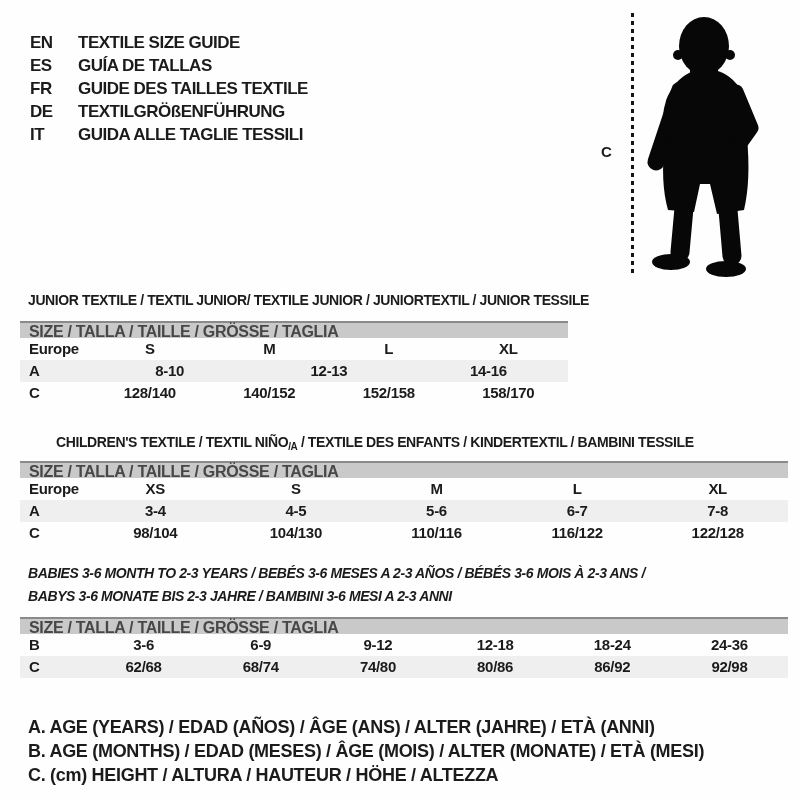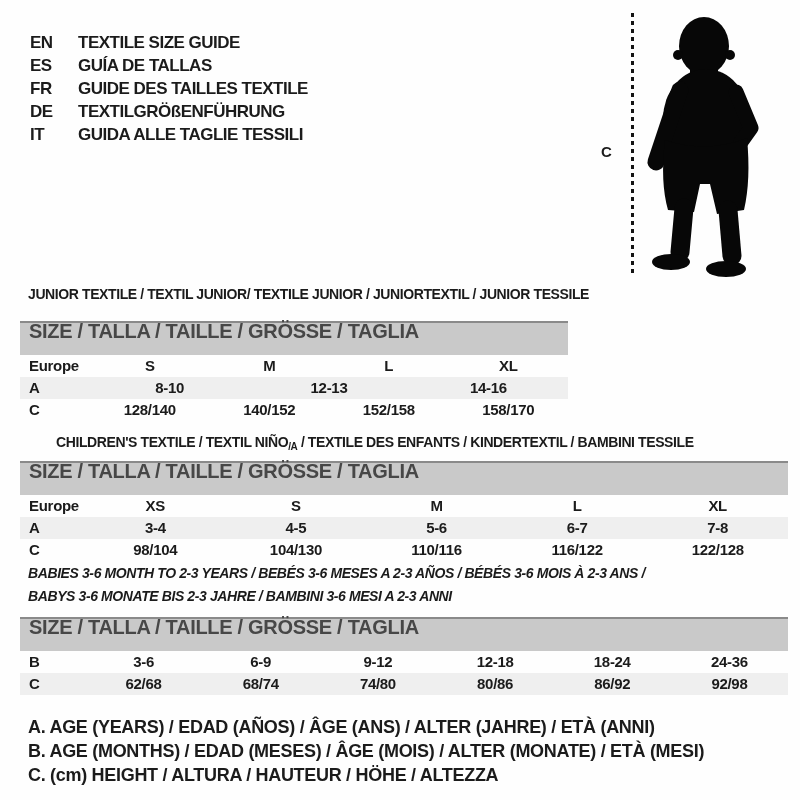--- a/index.html
+++ b/index.html
@@ -15,35 +15,35 @@
   .lang-code{width:48px;}
   
   .dotted-line{
     position:absolute;left:631px;top:13px;width:3px;height:264px;
     background:repeating-linear-gradient(to bottom,#141414 0 4px,transparent 4px 8px);
   }
   .c-label{position:absolute;left:601px;top:143px;font-size:15px;}
   .silhouette{position:absolute;left:640px;top:12px;}
   
   .heading{position:absolute;left:28px;font-size:14px;letter-spacing:-0.4px;line-height:23px;white-space:nowrap;}
-  .h-junior{top:283px;}
+  .h-junior{top:289px;}
   .h-children{top:431px;margin-left:28px;}
   .h-babies{top:562px;white-space:normal;width:700px;font-style:italic;}
   .sub{font-size:10px;vertical-align:-3px;}
   
   .size-table{position:absolute;left:20px;}
   .t-junior{top:321px;width:548px;}
   .t-children{top:461px;width:768px;}
   .t-babies{top:617px;width:768px;}
   .bar{
-    height:34px;line-height:17px;border-top:2px solid #8a8a8a;
-    background:#c9c9c9;color:#474747;font-size:20px;letter-spacing:-0.3px;
+    height:17px;line-height:17px;border-top:2px solid #8a8a8a;
+    background:#c9c9c9;color:#474747;font-size:16px;letter-spacing:-0.3px;
     padding-left:9px;box-sizing:border-box;
   }
-  .trow{display:flex;height:22px;line-height:22px;font-size:15px;letter-spacing:-0.3px;justify-content:flex-end;}
+  .trow{display:flex;height:22px;line-height:22px;font-size:15px;letter-spacing:-0.3px;}
   .trow.alt{background:#efefef;}
   .cl{padding-left:9px;box-sizing:border-box;}
   .t-junior .cl{width:70px;}
   .t-children .cl,.t-babies .cl{width:65px;}
   .cd{flex:1;text-align:center;}
   
   .footnotes{position:absolute;left:28px;top:715px;}
   .footnote{height:24px;line-height:24px;font-size:18px;letter-spacing:-0.3px;white-space:nowrap;}
 </style>
 </head>

